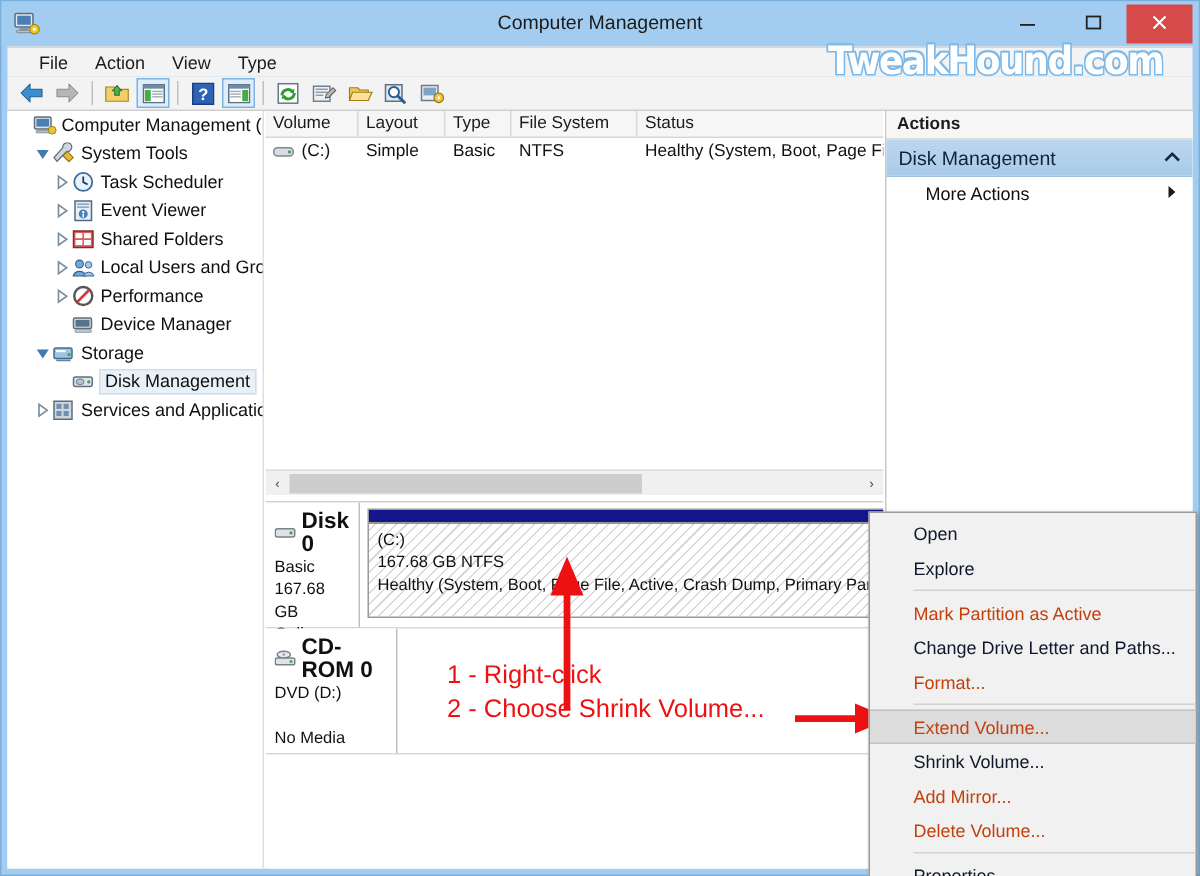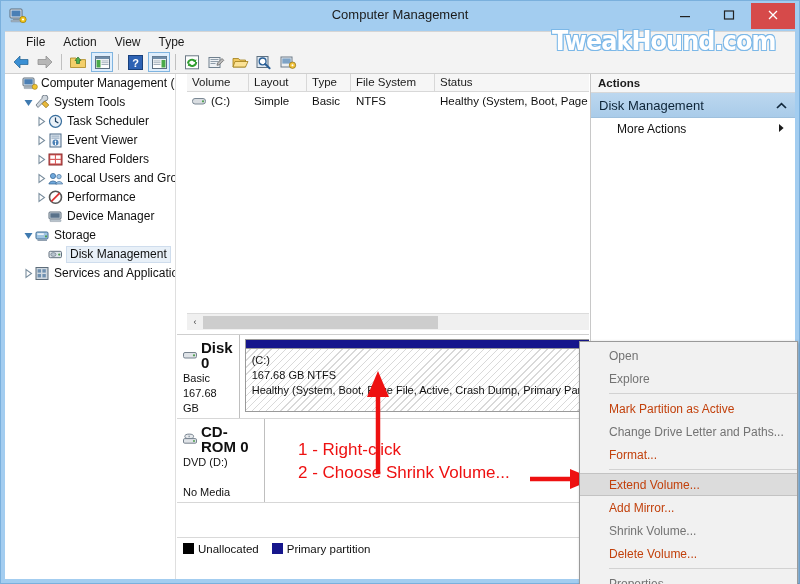--- a/index.html
+++ b/index.html
@@ -167,21 +167,21 @@
     position: absolute;
     left: 172px; top: 0;
     width: 412px; height: 505px;
     background: #ffffff;
     overflow: hidden;
   }
 
   
   .vol-list {
     position: absolute;
-    left: 10px; top: 0;
+    left: 0; top: 0;
     width: 412px; height: 258px;
     background: #ffffff;
   }
   .vol-head {
     display: flex;
     height: 18px;
     background: #f6f6f6;
     border-bottom: 1px solid #d8d8d8;
   }
   .vol-head .cell {
@@ -391,21 +391,21 @@
     width: 26px;
     background: #f1f1f1;
   }
   .ctx-item {
     position: relative;
     height: 23px;
     display: flex;
     align-items: center;
     padding-left: 29px;
     font-size: 12px;
-    color: #737373;
+    color: #0f172a;
     cursor: default;
     z-index: 2;
   }
   .ctx-item.disabled { color: #c2410c; }
   .ctx-item.hl {
     background: #dcdcdc;
     border-top: 1px solid #c3c3c3;
     border-bottom: 1px solid #c3c3c3;
   }
   .ctx-sep {
@@ -833,30 +833,20 @@
               </span>
               <span>CD-ROM 0</span>
             </div>
             <div>DVD (D:)</div>
             <div style="height:15px;"></div>
             <div>No Media</div>
           </div>
           <div class="empty-bay"></div>
         </div>
 
-        <div class="legend">
-          <div class="lg-item">
-            <span class="sw unalloc"></span>
-            <span class="lg-text">Unallocated</span>
-          </div>
-          <div class="lg-item">
-            <span class="sw primary"></span>
-            <span class="lg-text">Primary partition</span>
-          </div>
-        </div>
       </div>
     </div>
 
     <div class="actions-pane">
       <div class="actions-head">Actions</div>
       <div class="actions-group">
         <span class="t">Disk Management</span>
         <span>
           <svg width="11" height="8" viewBox="0 0 11 8">
               <path d="M1 6 L5.5 1.6 L10 6" fill="none" stroke="#12293d" stroke-width="1.7"></path>
@@ -880,22 +870,22 @@
     <div class="ctx-left"></div>
     <div id="ctx-items">
         <div class="ctx-item">Open</div>
         <div class="ctx-item">Explore</div>
         <div class="ctx-sep"></div>
         <div class="ctx-item disabled">Mark Partition as Active</div>
         <div class="ctx-item">Change Drive Letter and Paths...</div>
         <div class="ctx-item disabled">Format...</div>
         <div class="ctx-sep"></div>
         <div class="ctx-item disabled hl">Extend Volume...</div>
+        <div class="ctx-item">Shrink Volume...</div>
         <div class="ctx-item disabled">Add Mirror...</div>
-        <div class="ctx-item">Shrink Volume...</div>
         <div class="ctx-item disabled">Delete Volume...</div>
         <div class="ctx-sep"></div>
         <div class="ctx-item">Properties</div>
       </div>
   </div>
 
   <div class="anno anno-1">1 - Right-click</div>
   <div class="anno anno-2">2 - Choose Shrink Volume...</div>
 
   <svg class="arrow" style="left:360px; top:365px; width:40px; height:110px;" viewBox="0 0 40 110">

